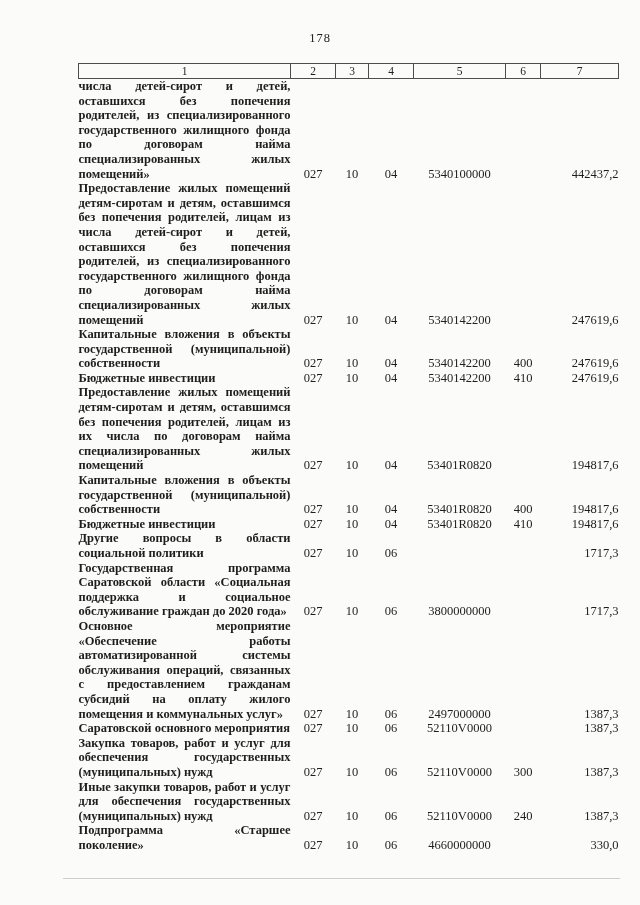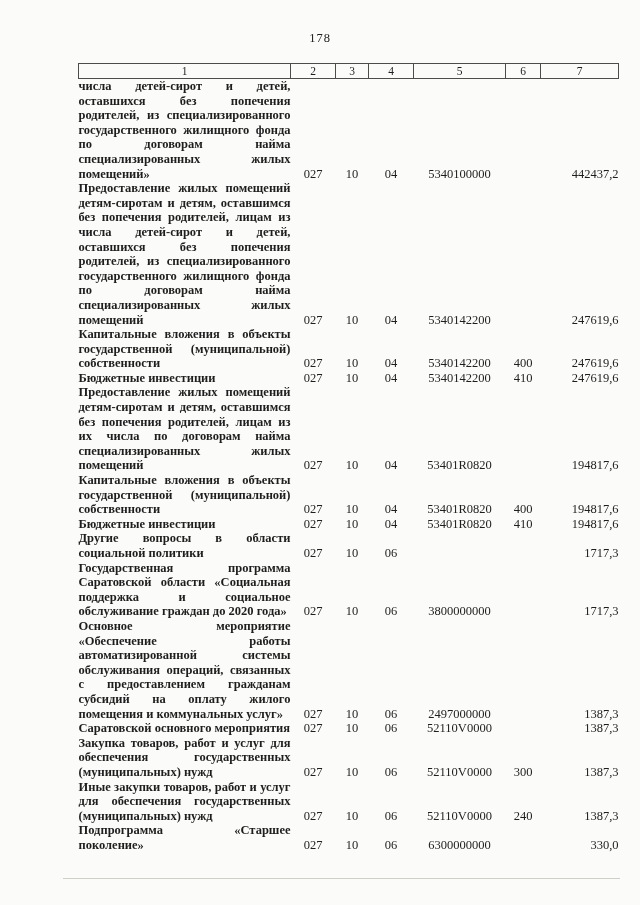--- a/index.html
+++ b/index.html
@@ -198,20 +198,20 @@
       <td class="c4">06</td>
       <td class="c5">52110V0000</td>
       <td class="c6">240</td>
       <td class="c7">1387,3</td>
     </tr>
     <tr>
       <td class="c1">Подпрограмма «Старшее поколение»</td>
       <td class="c2">027</td>
       <td class="c3">10</td>
       <td class="c4">06</td>
-      <td class="c5">6300000000</td>
+      <td class="c5">4660000000</td>
       <td class="c6"></td>
       <td class="c7">330,0</td>
     </tr>
   </tbody>
 </table>
 
 <div class="scan-line"></div>
 
 </body></html>

